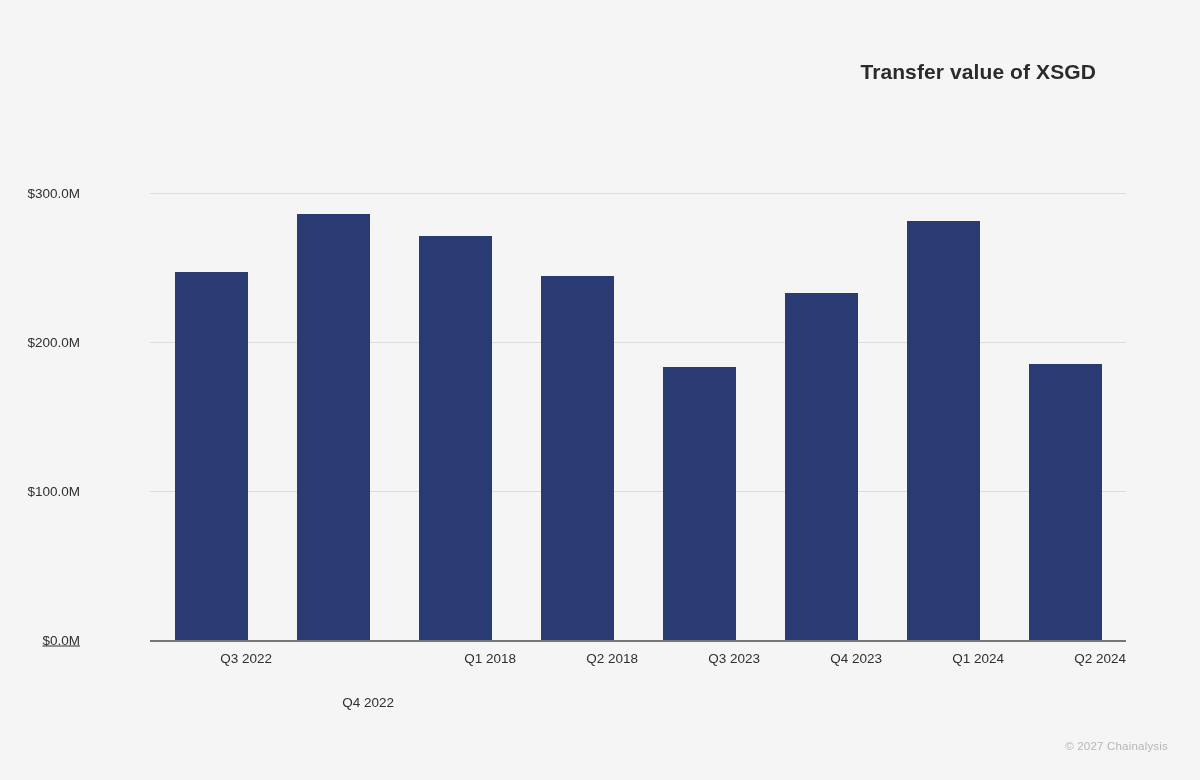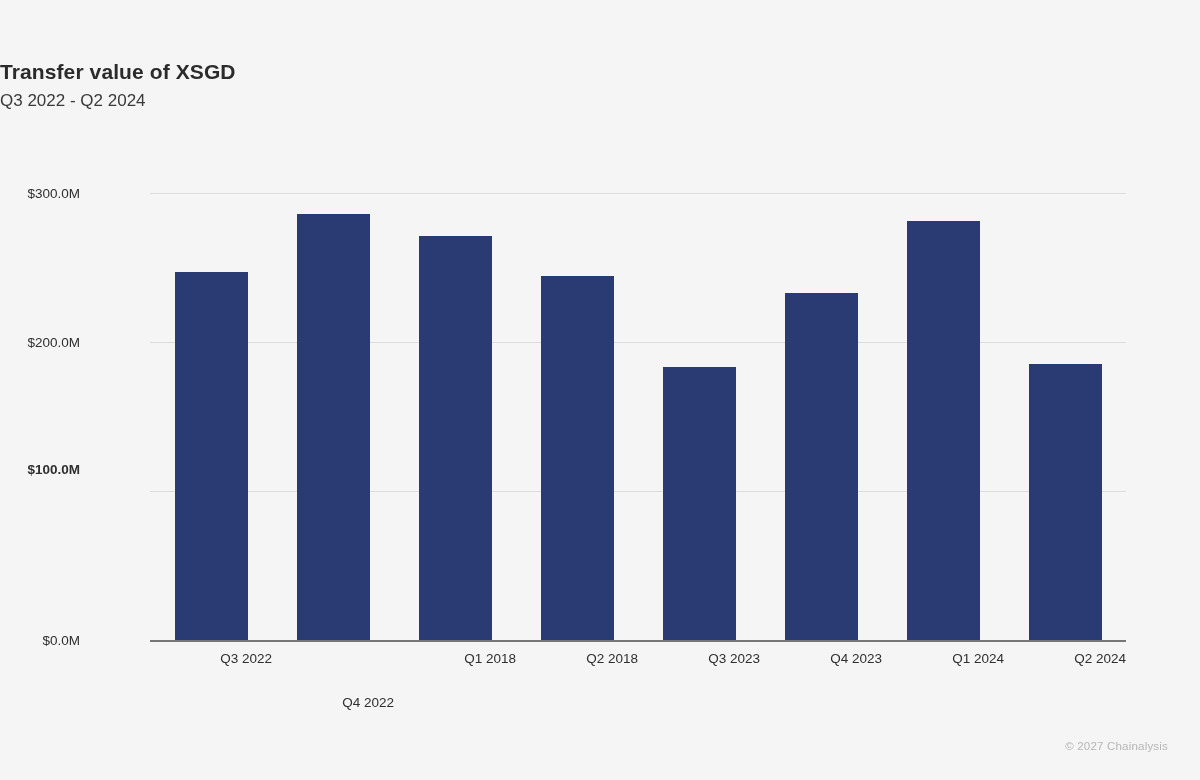--- a/index.html
+++ b/index.html
@@ -22,21 +22,21 @@
     background: #f5f5f5;
     box-sizing: border-box;
   }
 
   
   #title-block {
     position: absolute;
     top: 58px;
     left: 0;
     width: 1096px;
-    text-align: left;
+    text-align: right;
   }
   #chart-title {
     font-size: 21px;
     font-weight: bold;
     color: #2b2b2b;
     letter-spacing: 0.1px;
     line-height: 28px;
     margin: 0;
   }
   #chart-subtitle {
@@ -140,26 +140,25 @@
     white-space: nowrap;
   }
 </style>
 </head>
 <body>
 
 <div id="chart-card" style="background: rgb(245, 245, 245);">
 
   <div id="title-block">
     <h1 id="chart-title">Transfer value of XSGD</h1>
-    <h2 id="chart-subtitle">Q3 2022 - Q2 2024</h2>
   </div>
 
   <div id="y-axis-labels">
-      <div class="y-tick-label" style="top: 640px;">$0.0M</div>
-      <div class="y-tick-label" style="top: 469px; font-weight: bold;">$100.0M</div>
+      <div class="y-tick-label" style="top: 640px; text-decoration: underline;">$0.0M</div>
+      <div class="y-tick-label" style="top: 491px;">$100.0M</div>
       <div class="y-tick-label" style="top: 342px;">$200.0M</div>
       <div class="y-tick-label" style="top: 193px;">$300.0M</div>
     </div>
 
   <div id="plot-area" style="background: transparent;">
       <div class="gridline" style="top: 298px; background: rgb(220, 220, 220);"></div>
       <div class="gridline" style="top: 149px; background: rgb(220, 220, 220);"></div>
       <div class="gridline" style="top: 0px; background: rgb(220, 220, 220);"></div>
       <div class="bar-group" style="left: 24.5px; height: 447px;">
         <div class="bar" title="Q3 2022: $247.0M" style="height: 368.03px; background: rgb(42, 58, 114);"></div>

